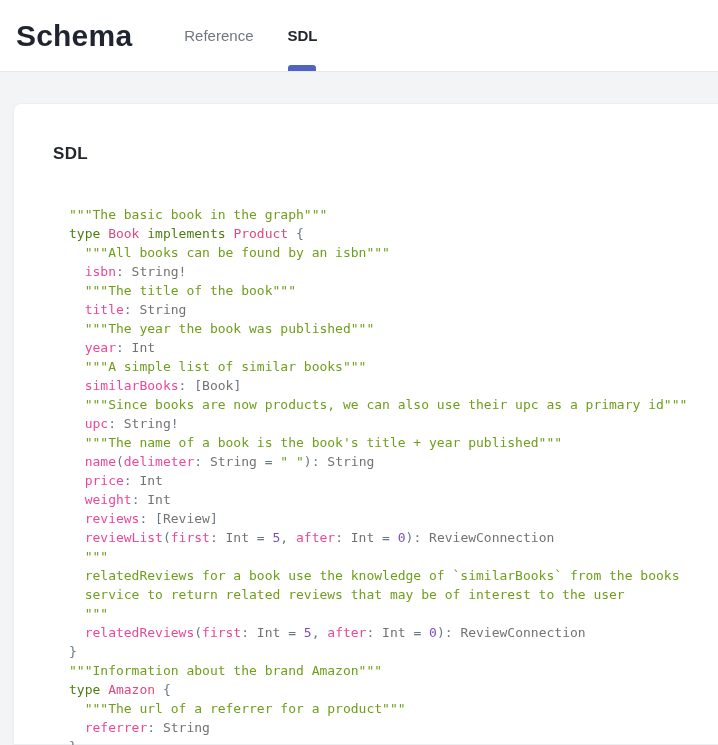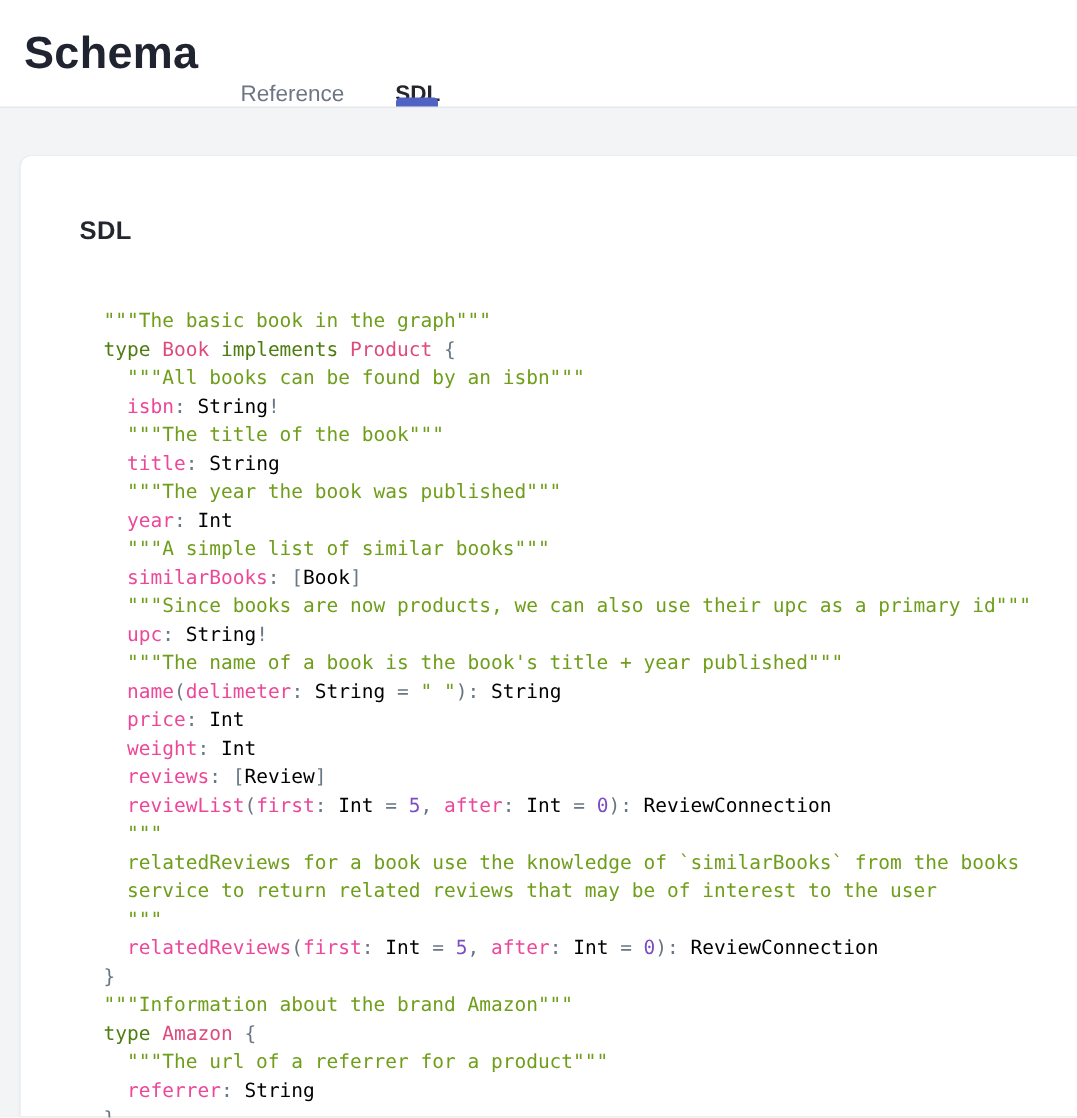--- a/index.html
+++ b/index.html
@@ -17,32 +17,32 @@
     display: flex;
     align-items: center;
     padding-left: 16px;
     position: relative;
   }
   .page-title {
     font-size: 30px;
     font-weight: bold;
     color: #1f2430;
     letter-spacing: 0.2px;
-    margin-right: 24px;
+    margin-right: 48px;
   }
   .tabs {
     display: flex;
     align-items: center;
     height: 100%;
   }
   .tab {
     position: relative;
     height: 100%;
     display: flex;
-    align-items: flex-end;
+    align-items: center;
     padding: 0 4px;
     margin-right: 26px;
     font-size: 15px;
     color: #6f7683;
     cursor: pointer;
   }
   .tab.active {
     color: #23262d;
     font-weight: bold;
   }
@@ -81,21 +81,21 @@
     font-family: "DejaVu Sans Mono", monospace;
     font-size: 13px;
     white-space: pre;
   }
   .code-line { height: 19px; line-height: 19px; }
   .tk-c   { color: #6f9e1b; }  
   .tk-k   { color: #4d7c0f; }  
   .tk-t   { color: #de4a7b; }  
   .tk-f   { color: #ec4899; }  
   .tk-p   { color: #697785; }  
-  .tk-s   { color: #000000; }  
+  .tk-s   { color: #737373; }  
   .tk-n   { color: #7d4dc2; }  
 </style>
 </head>
 <body>
 
 <div class="topbar">
   <div class="page-title">Schema</div>
   <div class="tabs">
     <div class="tab">
       <span>Reference</span>

